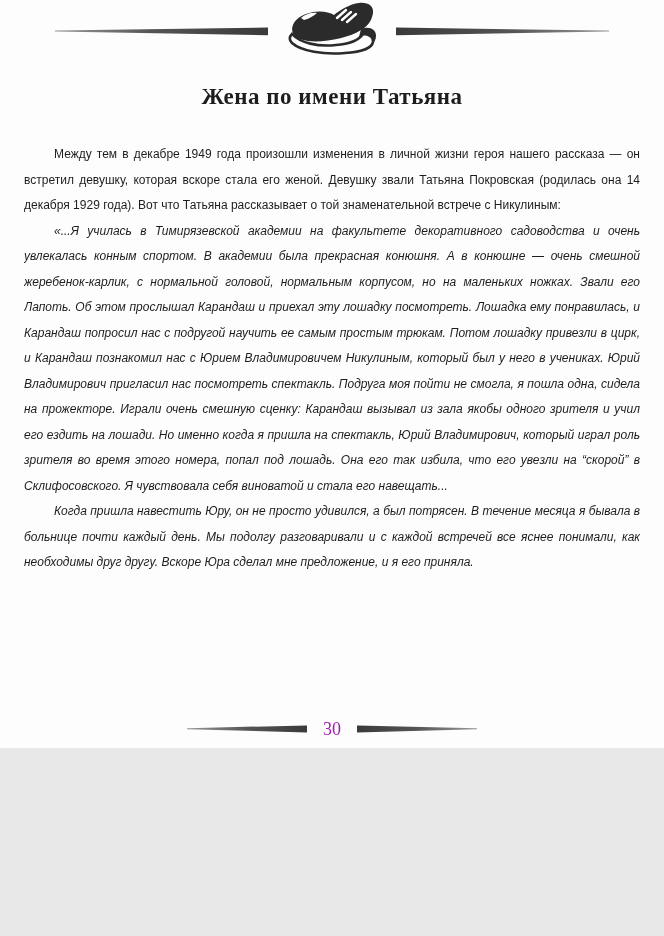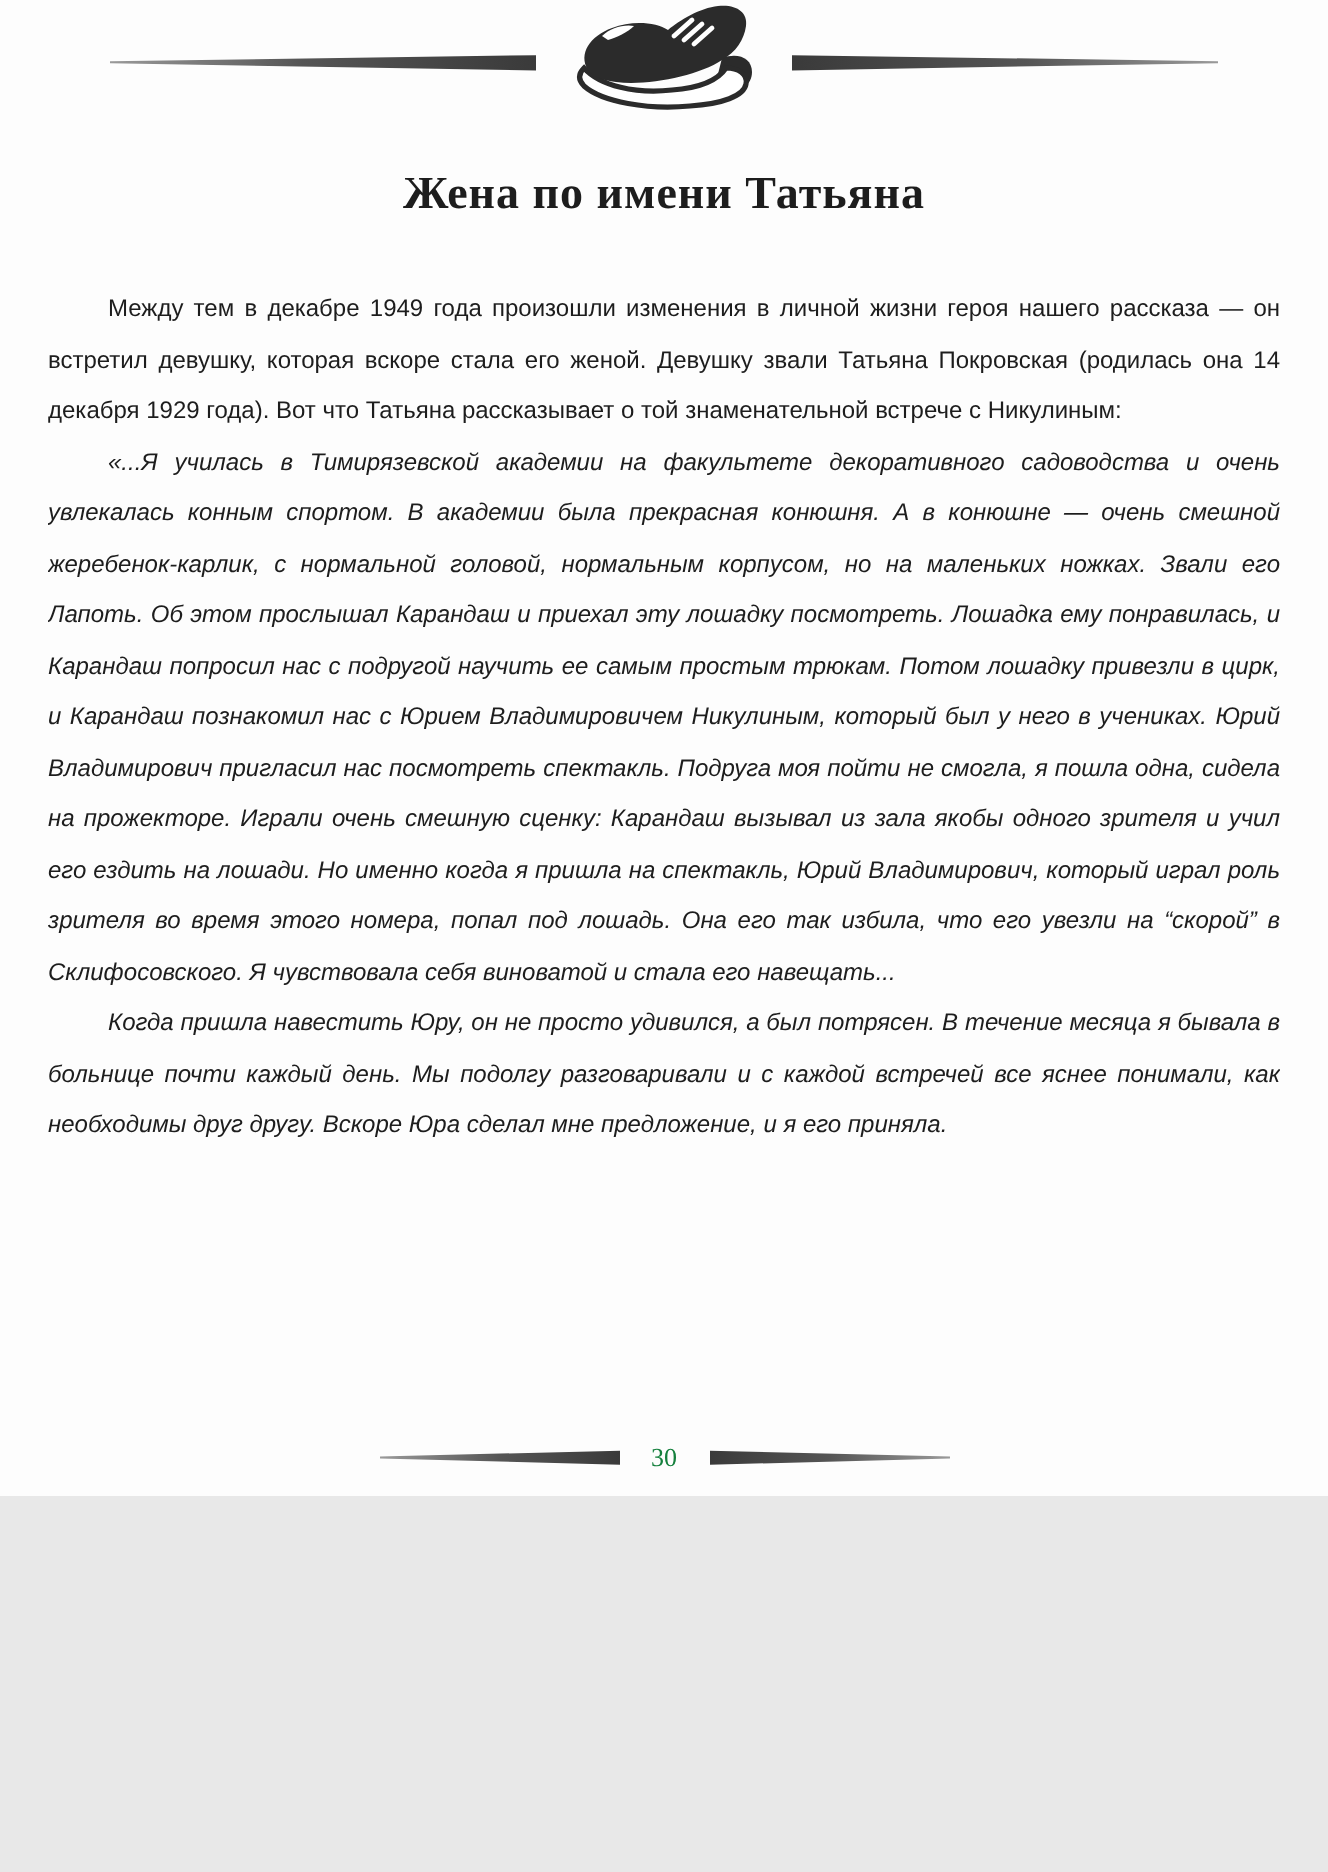--- a/index.html
+++ b/index.html
@@ -33,23 +33,23 @@
     text-align:justify;
     font-family:Liberation Sans, sans-serif;
   }
   .body-text p{margin:0;text-indent:30px;}
   .body-text p.italic{font-style:italic;}
   .footer{
     position:absolute;left:0;right:0;bottom:6px;height:26px;
     display:flex;align-items:center;justify-content:center;gap:16px;
   }
   .page-number{
-    font-size:13px;
+    font-size:18px;
     font-family:"Liberation Serif", serif;
-    color:#15803d;
+    color:#a21caf;
   }
 </style>
 </head>
 <body>
 
 <div class="page">
 
   <div class="ornament">
     <svg class="rule-svg" width="213" height="9" viewBox="0 0 213 9">
       <defs>

